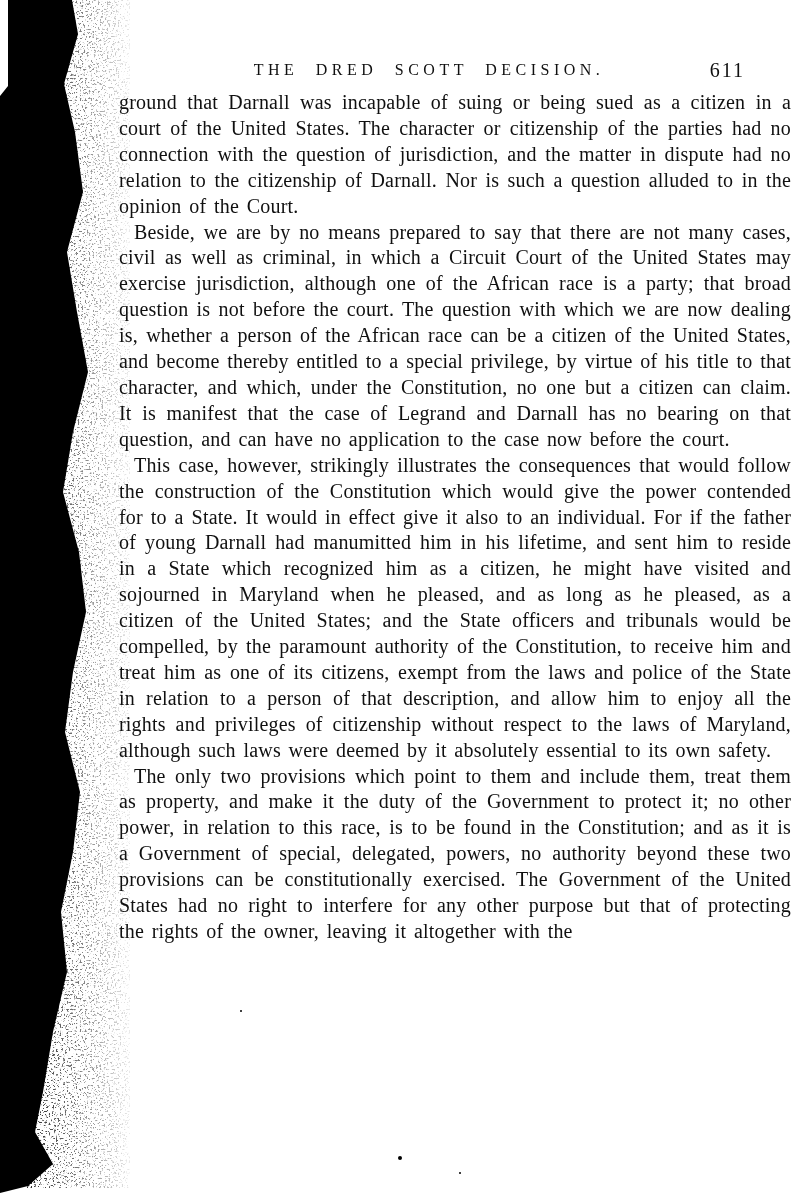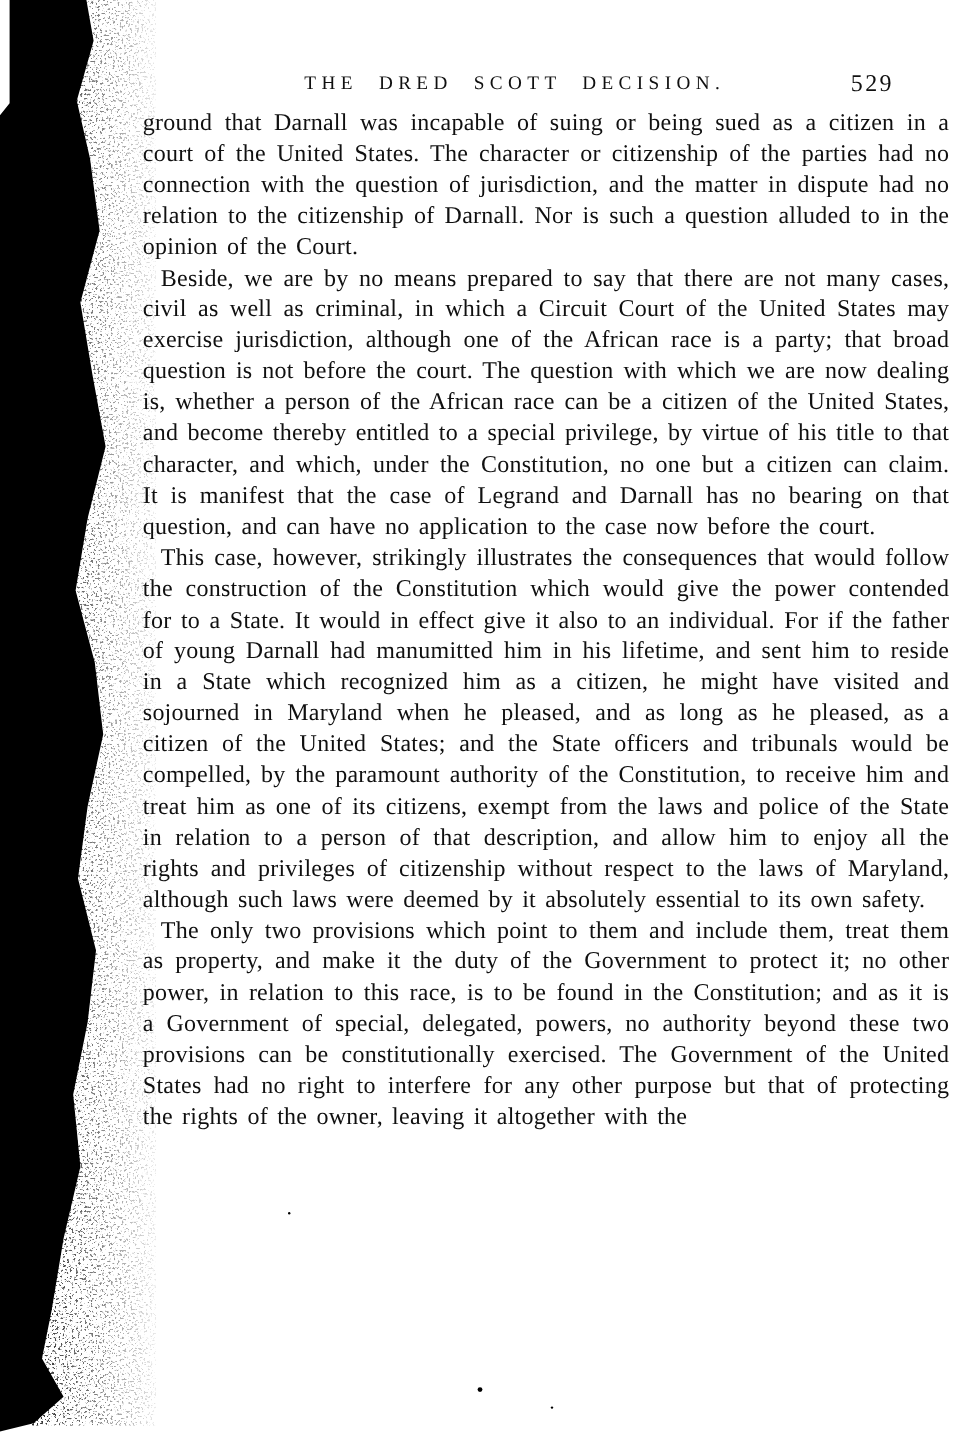--- a/index.html
+++ b/index.html
@@ -103,21 +103,21 @@
   </svg>
 
   <div class="speck s1"></div>
   <div class="speck s2"></div>
   <div class="speck s3"></div>
 
   <div class="content">
 
     <div class="header-row">
       <div class="header-title">THE DRED SCOTT DECISION.</div>
-      <div class="page-number">529</div>
+      <div class="page-number">611</div>
     </div>
 
     <div class="body-text">
       <p class="para no-indent">ground that Darnall was incapable of suing or being sued as a citizen in a court of the United States.  The character or citizenship of the parties had no connection with the question of jurisdiction, and the matter in dispute had no relation to the citizenship of Darnall.  Nor is such a question alluded to in the opinion of the Court.</p>
       <p class="para">Beside, we are by no means prepared to say that there are not many cases, civil as well as criminal, in which a Circuit Court of the United States may exercise jurisdiction, although one of the African race is a party; that broad question is not before the court.  The question with which we are now dealing is, whether a person of the African race can be a citizen of the United States, and become thereby entitled to a special privilege, by virtue of his title to that character, and which, under the Constitution, no one but a citizen can claim.  It is manifest that the case of Legrand and Darnall has no bearing on that question, and can have no application to the case now before the court.</p>
       <p class="para">This case, however, strikingly illustrates the consequences that would follow the construction of the Constitution which would give the power contended for to a State.  It would in effect give it also to an individual.  For if the father of young Darnall had manumitted him in his lifetime, and sent him to reside in a State which recognized him as a citizen, he might have visited and sojourned in Maryland when he pleased, and as long as he pleased, as a citizen of the United States; and the State officers and tribunals would be compelled, by the paramount authority of the Constitution, to receive him and treat him as one of its citizens, exempt from the laws and police of the State in relation to a person of that description, and allow him to enjoy all the rights and privileges of citizenship without respect to the laws of Maryland, although such laws were deemed by it absolutely essential to its own safety.</p>
       <p class="para">The only two provisions which point to them and include them, treat them as property, and make it the duty of the Government to protect it; no other power, in relation to this race, is to be found in the Constitution; and as it is a Government of special, delegated, powers, no authority beyond these two provisions can be constitutionally exercised.  The Government of the United States had no right to interfere for any other purpose but that of protecting the rights of the owner, leaving it altogether with the</p>
     </div>
 
   </div>

